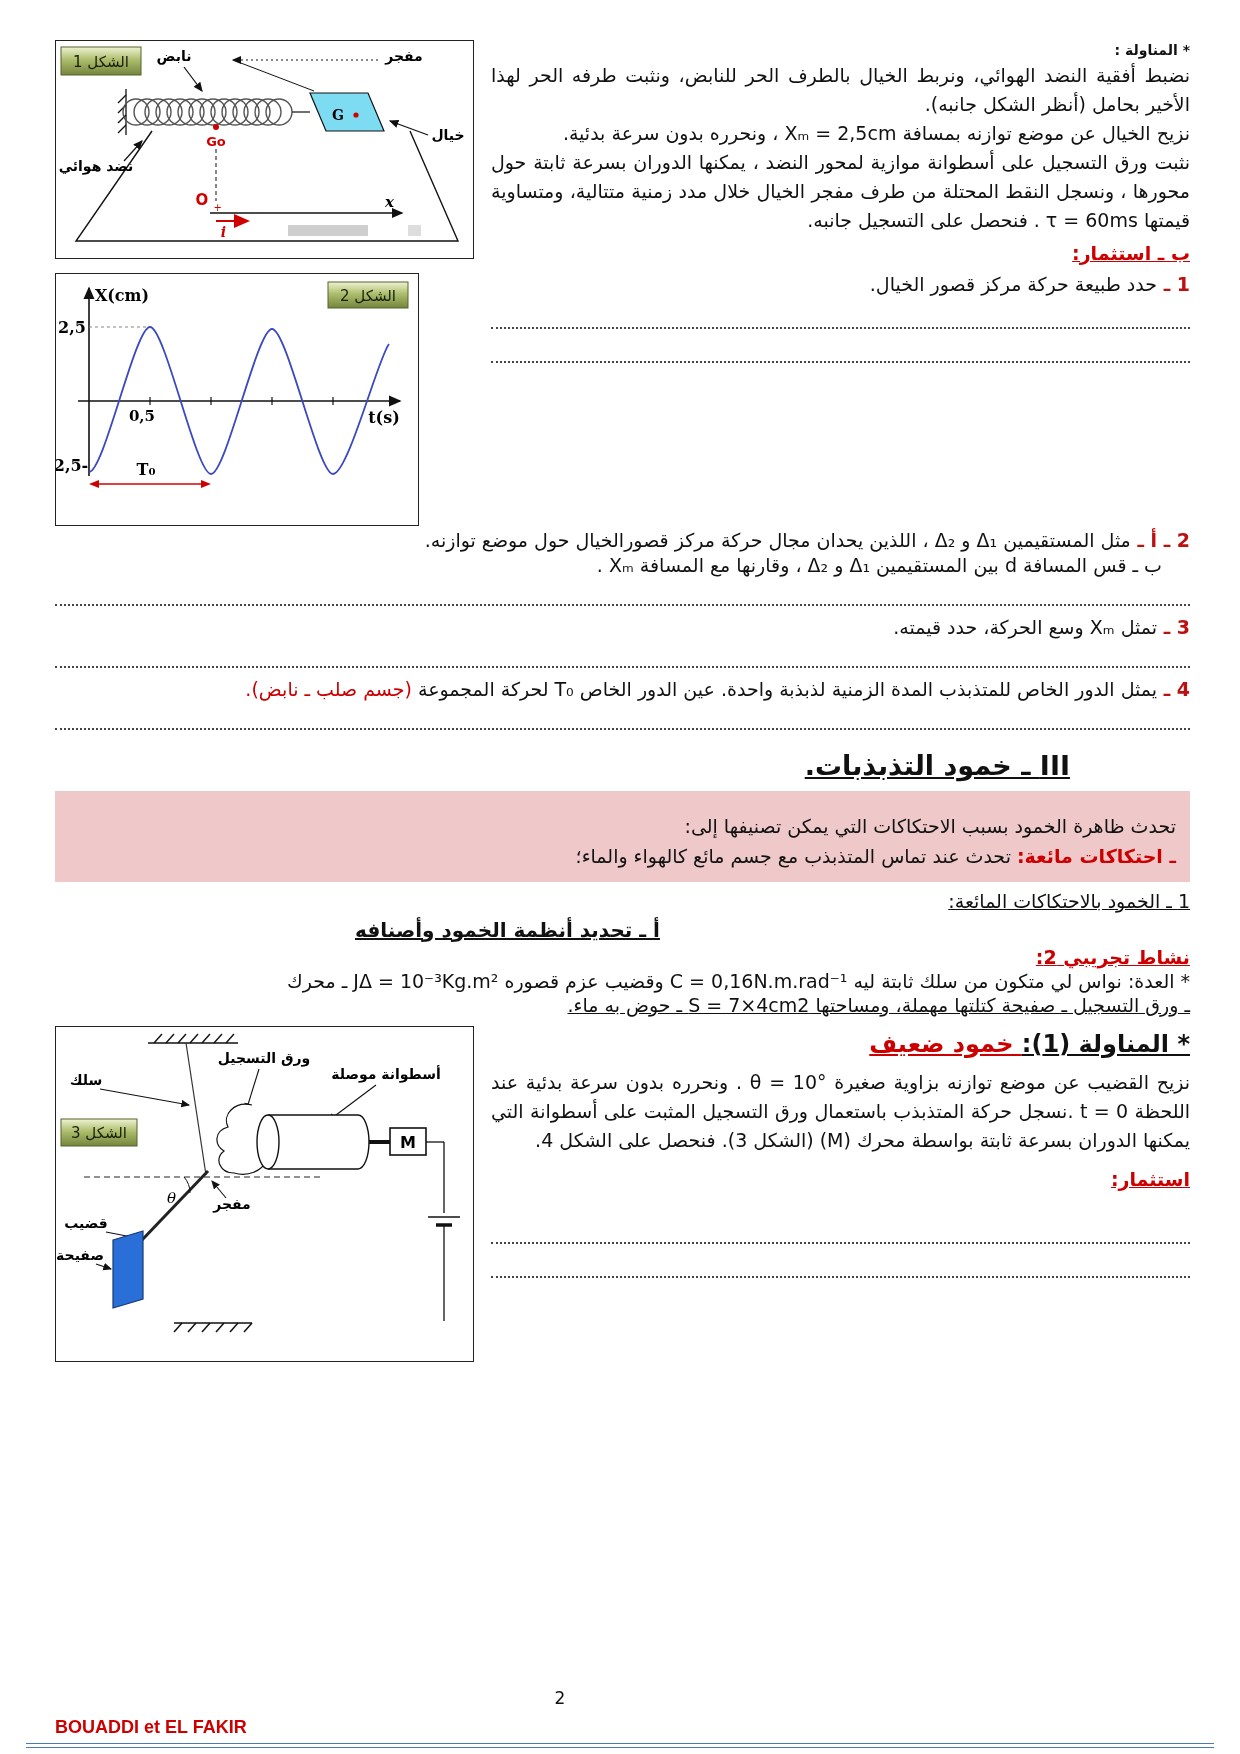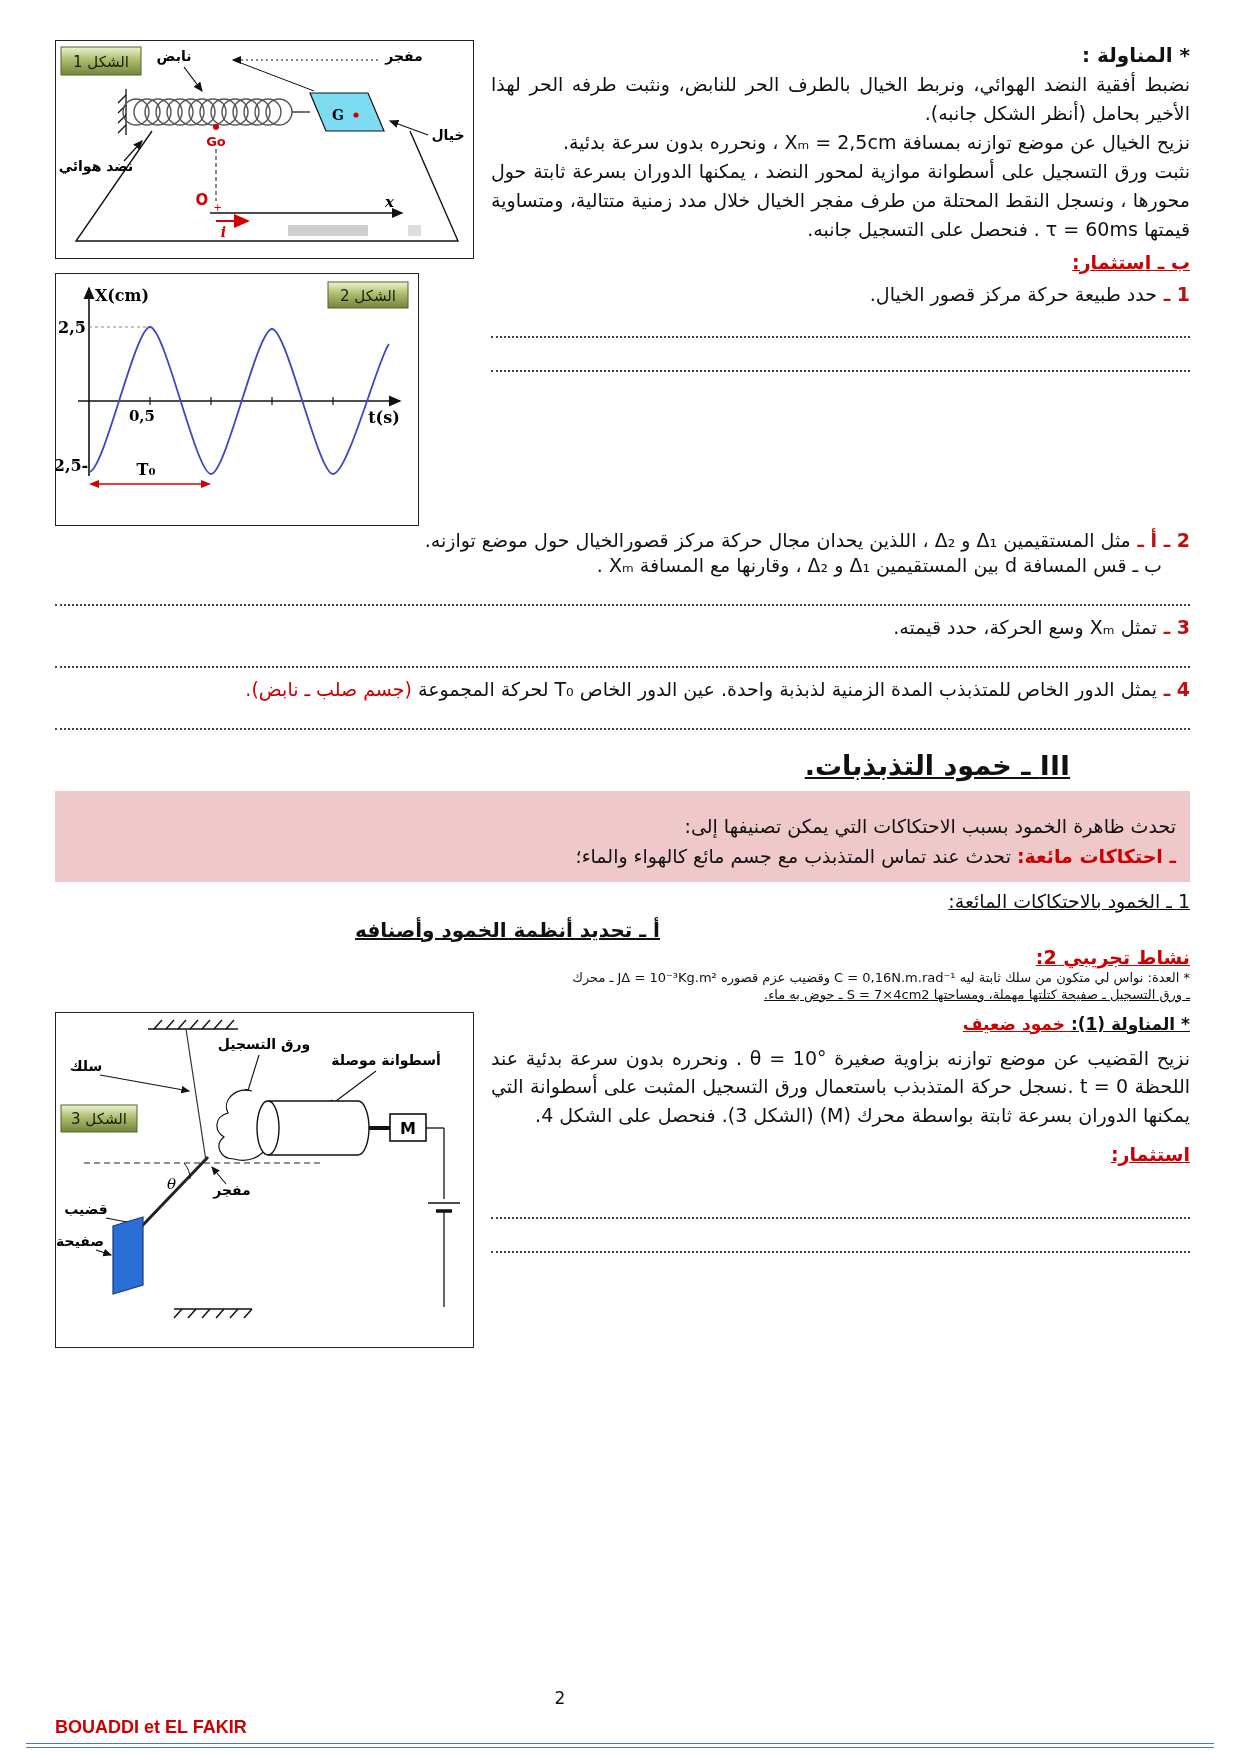--- a/index.html
+++ b/index.html
@@ -21,41 +21,41 @@
   .red { color:#cc0000; }
   .h-red { color:#cc0000; font-weight:bold; text-decoration:underline; font-size:19px; margin:4px 0 2px; }
   .q { margin:3px 0; font-size:19px; }
   .qnum { color:#bb1111; font-weight:bold; }
   .dots { border-bottom:2px dotted #444; height:22px; margin:6px 0 10px; }
   .dots.narrow { margin-top:2px; }
   .sec3-title { font-size:27px; font-weight:bold; text-decoration:underline; margin:20px 120px 10px 0; text-align:right; }
   .pinkbox { background:#efc9c9; padding:20px 14px 10px; font-size:19px; line-height:1.6; margin:4px 0 8px; }
   .sub1 { font-size:19px; text-decoration:underline; margin:6px 0 2px; }
   .sub1a { font-size:20px; font-weight:bold; text-decoration:underline; text-align:center; margin:6px 230px 4px 0; }
-  .equip { font-size:13px; margin:2px 0; }
-  .manip1-title { font-size:17px; margin:0 0 6px; }
+  .equip { font-size:19px; margin:2px 0; }
+  .manip1-title { font-size:24px; margin:0 0 6px; }
   .manip1-title .black-part { font-weight:bold; text-decoration:underline; }
   .manip1-title .red-part { color:#cc0000; font-weight:bold; text-decoration:underline; }
   .pagenum { position:absolute; bottom:46px; left:0; right:120px; text-align:center; font-size:17px; }
   .credit { position:absolute; bottom:16px; right:auto; left:55px; direction:ltr; color:#cc0000; font-weight:bold; font-size:18px; font-family:"Liberation Sans",sans-serif; }
   .bluebar { position:absolute; bottom:6px; left:26px; right:26px; height:3px;
              border-top:1.6px solid #4a7ab5; border-bottom:1.6px solid #4a7ab5; }
   svg text { font-family:"DejaVu Sans","Liberation Sans",sans-serif; }
   svg .ser { font-family:"DejaVu Serif","Liberation Serif",serif; }
 </style>
 </head>
 <body>
 
 <div class="page">
   <div class="content">
 
     <div class="cols">
 
       <div class="txtcol">
-        <div class="bold" style="font-size:20px;">* المناولة :</div>
+        <div class="bold" style="font-size:14px;">* المناولة :</div>
         <div>نضبط أفقية النضد الهوائي، ونربط الخيال بالطرف الحر للنابض، ونثبت طرفه الحر لهذا الأخير بحامل (أنظر الشكل جانبه).</div>
         <div>نزيح الخيال عن موضع توازنه بمسافة Xₘ = 2,5cm ، ونحرره بدون سرعة بدئية.</div>
         <div>نثبت ورق التسجيل على أسطوانة موازية لمحور النضد ، يمكنها الدوران بسرعة ثابتة حول محورها ، ونسجل النقط المحتلة من طرف مفجر الخيال خلال مدد زمنية متتالية، ومتساوية قيمتها τ = 60ms . فنحصل على التسجيل جانبه.</div>
         <div class="h-red">ب ـ استثمار:</div>
         <div class="q">
           <span class="qnum">1 ـ </span><span>حدد طبيعة حركة مركز قصور الخيال.</span>
         </div>
         <div class="dots"></div>
         <div class="dots narrow"></div>
       </div>

